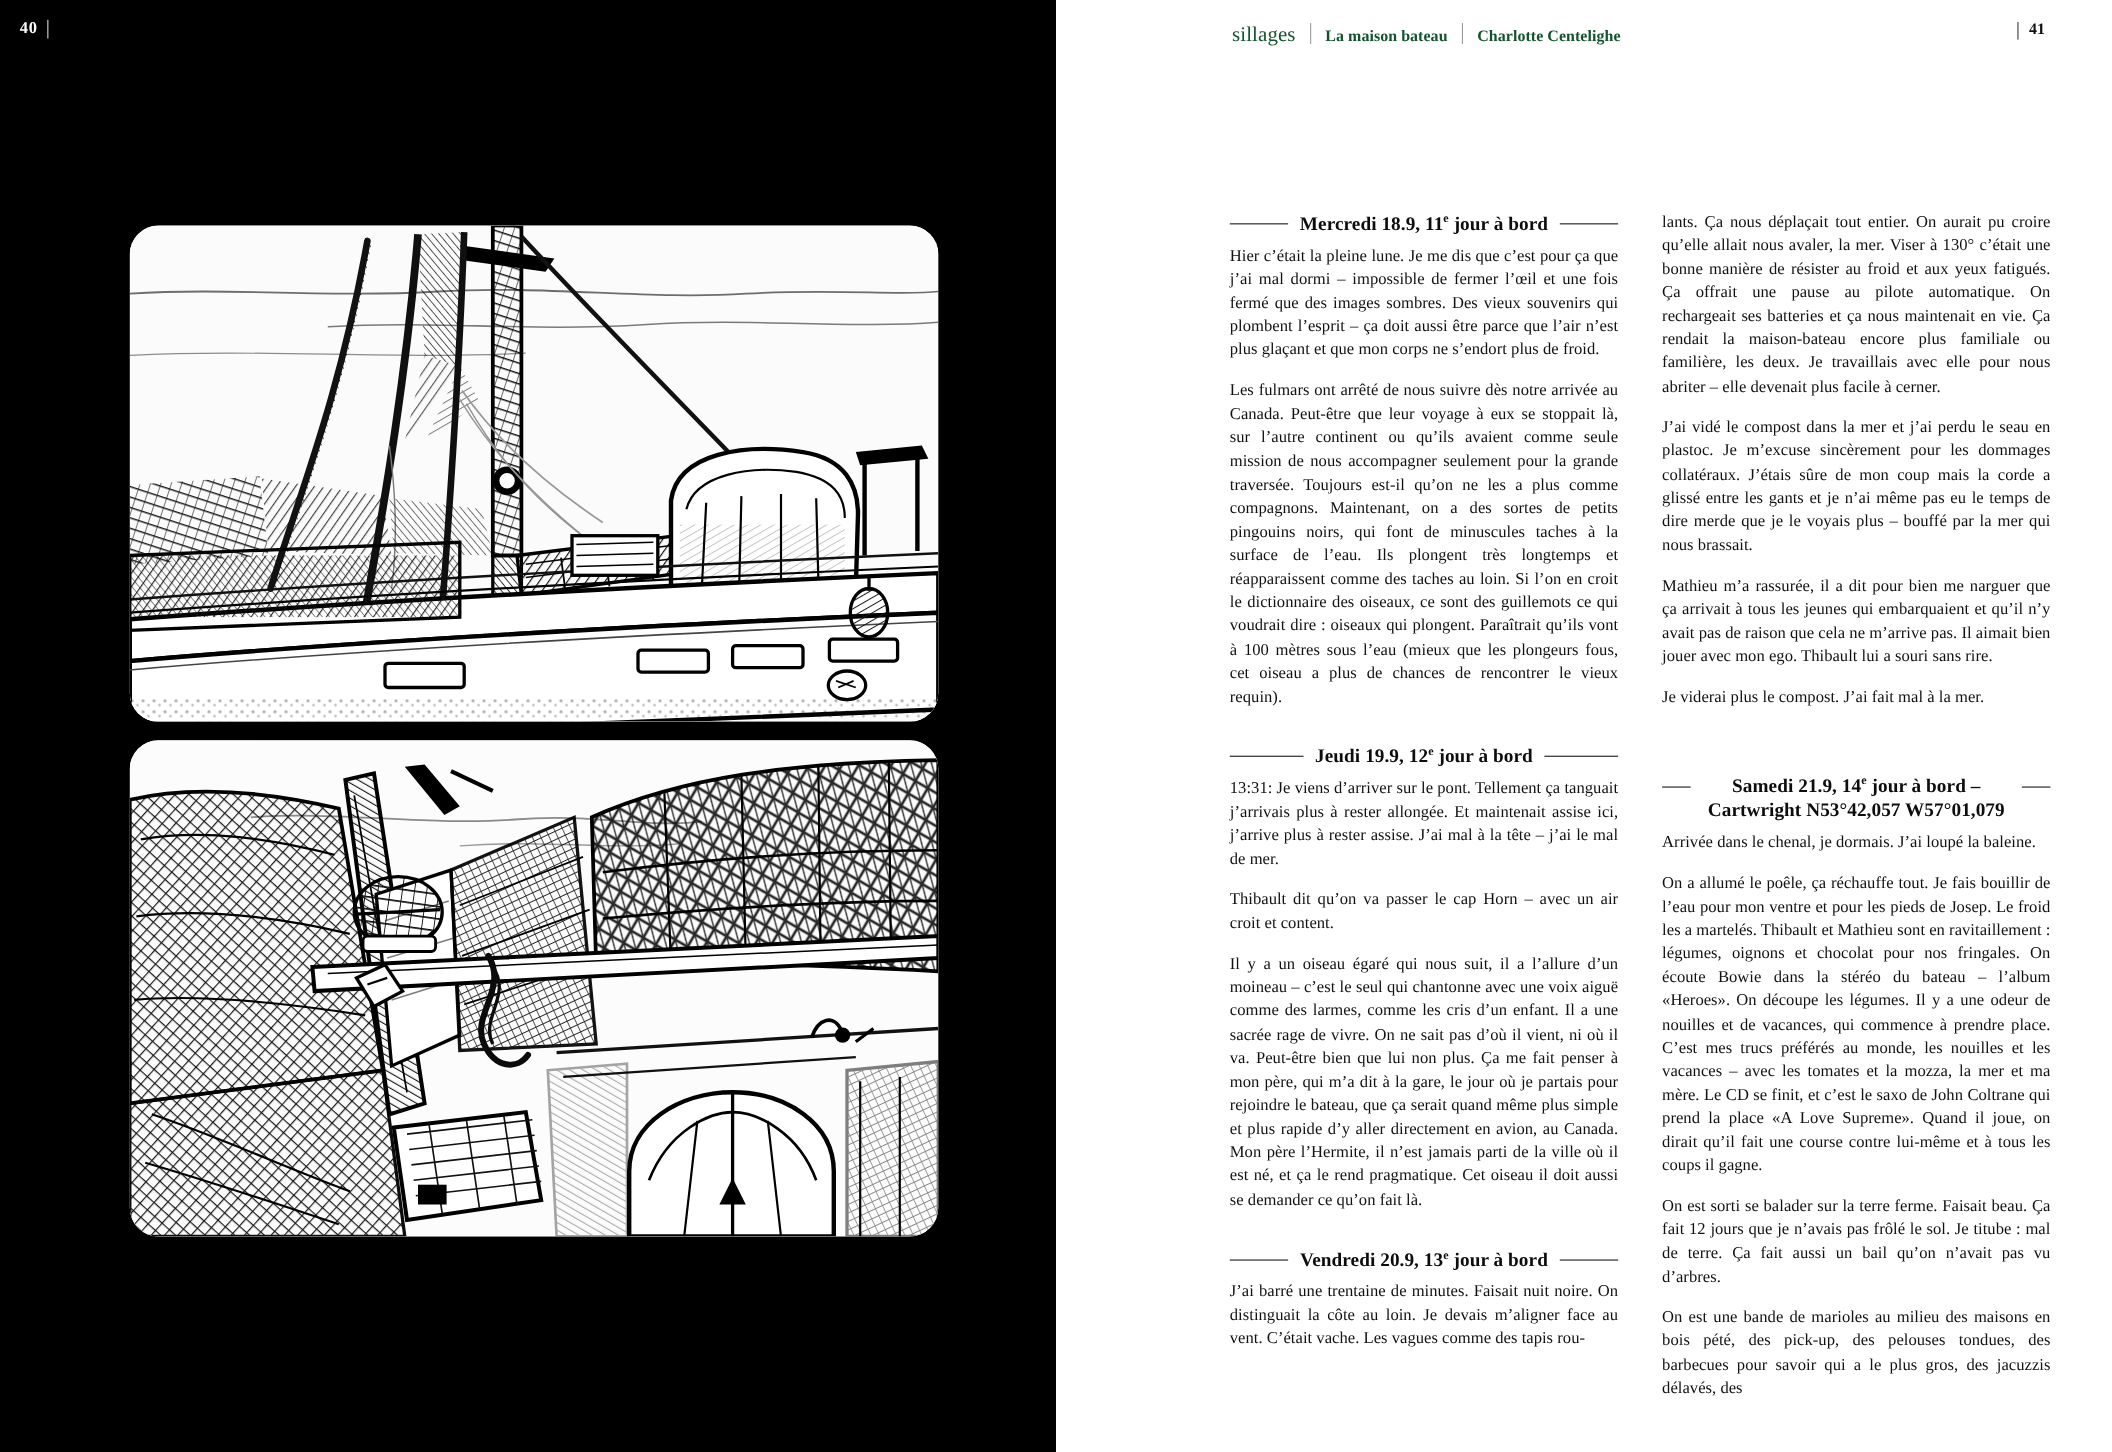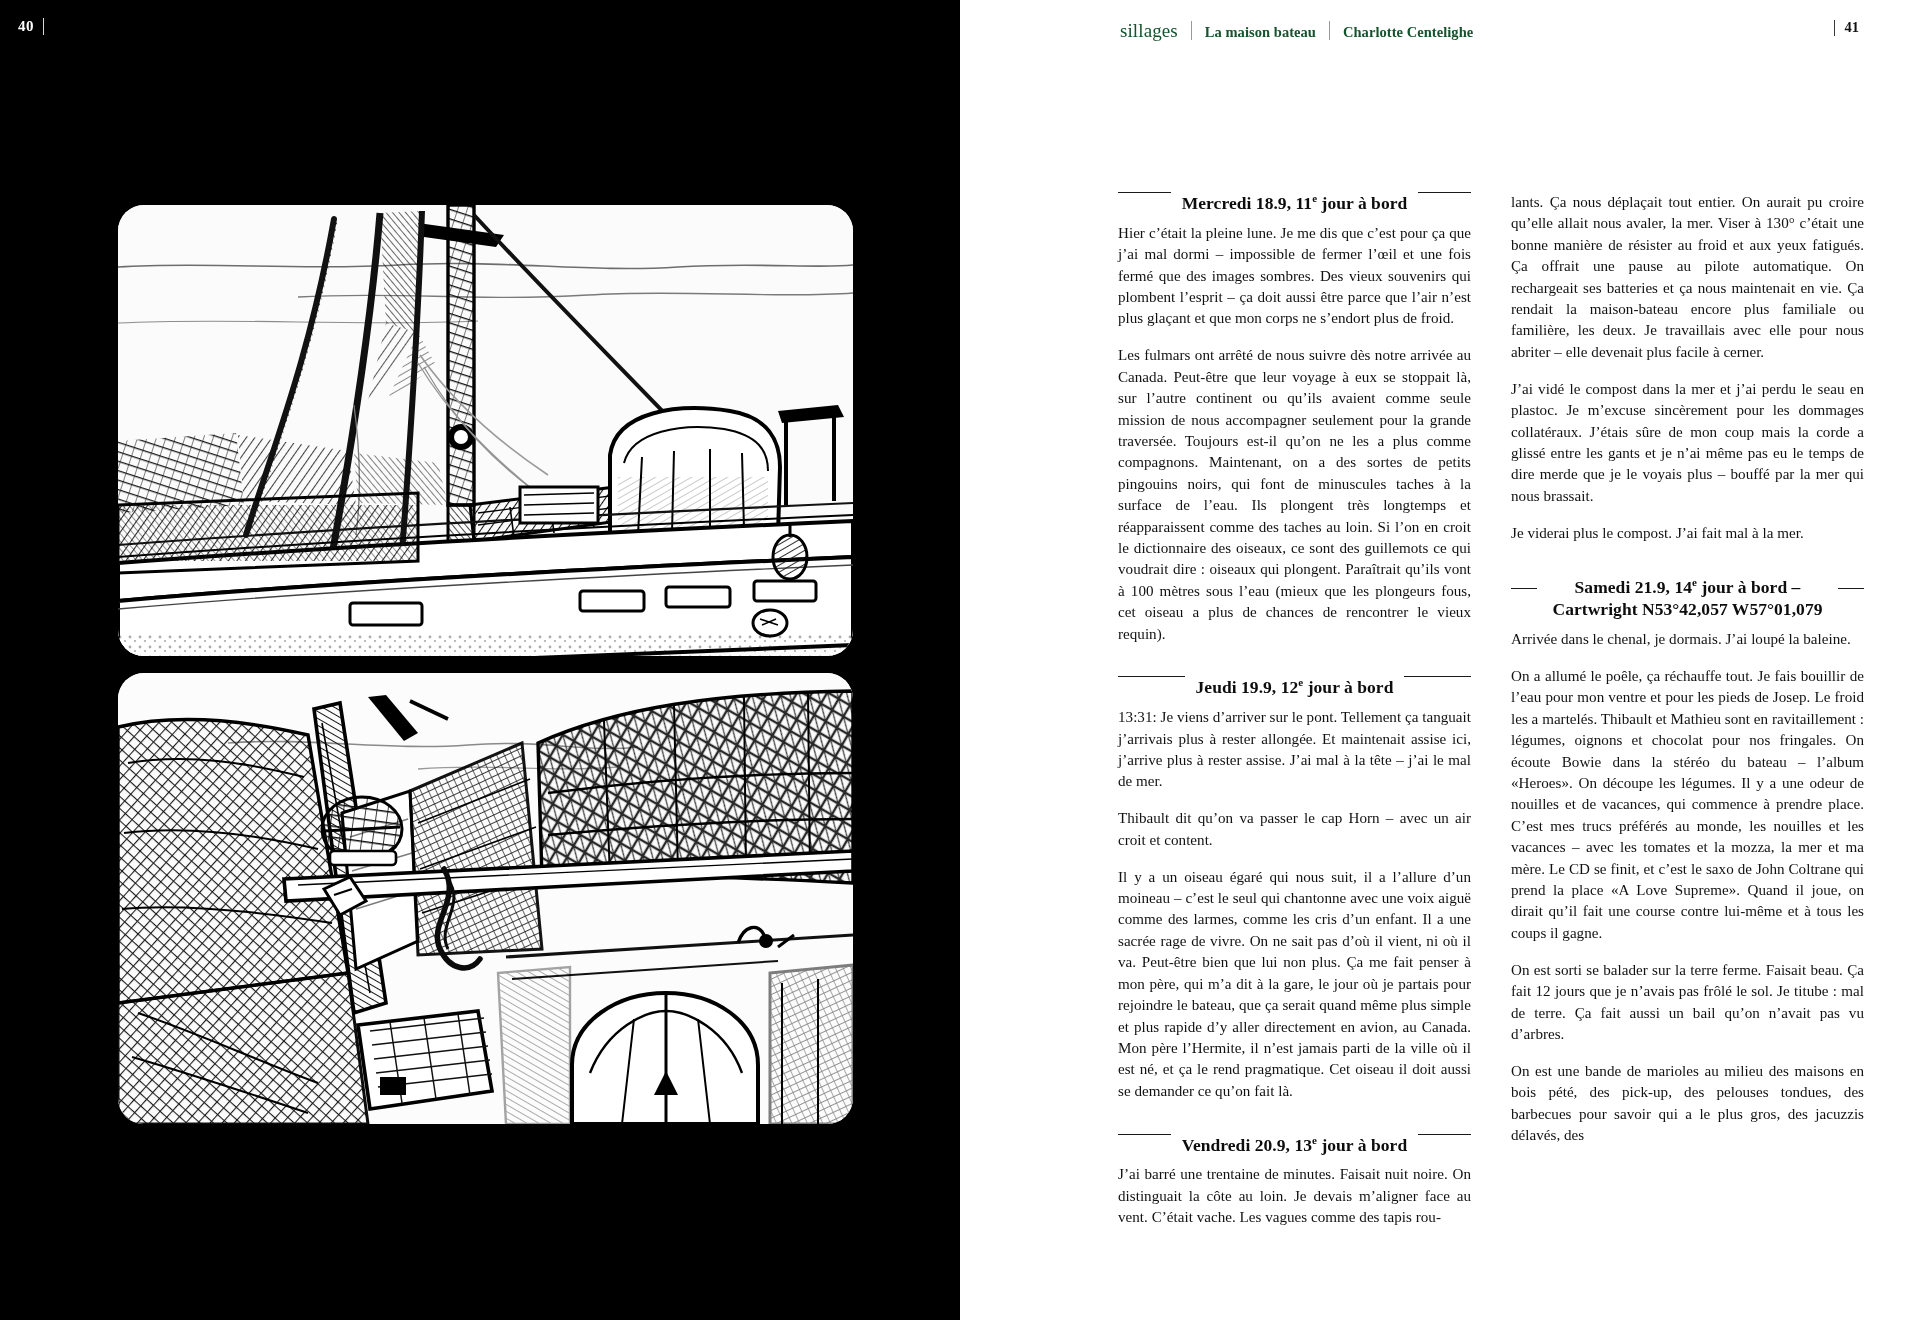--- a/index.html
+++ b/index.html
@@ -63,34 +63,34 @@
   .folio-rule-dark{display:inline-block;width:1px;height:16px;background:#3a3a3a;}
 
   .columns{
     position:absolute;left:158px;top:192px;
     width:746px;height:1100px;
     display:flex;gap:40px;
   }
   .col{width:353px;position:relative;}
 
   .entry-head{
-    display:flex;align-items:flex-start;
+    display:flex;align-items:center;
     gap:11px;
     margin:0 0 8px 0;
     width:100%;
   }
   .entry-head .rule{flex:1 1 auto;height:1px;background:#1a1a1a;min-width:10px;}
   .entry-head .ttl{
     flex:0 0 auto;
     text-align:center;
     font-size:17.5px;font-weight:700;
     letter-spacing:.05px;line-height:1.3;
     color:#0d0d0d;white-space:nowrap;
   }
-  .entry-head.two-line{align-items:flex-start;}
+  .entry-head.two-line{align-items:flex-start;margin-top:26px;}
   .entry-head.two-line .rule{margin-top:12px;flex:0 0 26px;min-width:26px;}
   .entry-head.two-line .ttl{flex:1 1 auto;white-space:normal;}
   .entry-head sup{font-size:11px;vertical-align:super;line-height:0;}
 
   p.body{
     margin:0 0 15.5px 0;
     font-size:15.1px;
     line-height:21.4px;
     text-align:justify;
     text-justify:inter-word;
@@ -354,20 +354,21 @@
           <span class="ttl"><span>Vendredi 20.9, 13</span><sup>e</sup><span> jour à bord</span></span>
           <span class="rule"></span>
         </div>
 
         <p class="body">J’ai barré une trentaine de minutes. Faisait nuit noire. On distinguait la côte au loin. Je devais m’aligner face au vent. C’était vache. Les vagues comme des tapis rou-</p>
       </div>
 
       <div class="col">
         <p class="body">lants. Ça nous déplaçait tout entier. On aurait pu croire qu’elle allait nous avaler, la mer. Viser à 130° c’était une bonne manière de résister au froid et aux yeux fatigués. Ça offrait une pause au pilote automatique. On rechargeait ses batteries et ça nous maintenait en vie. Ça rendait la maison-bateau encore plus familiale ou familière, les deux. Je travaillais avec elle pour nous abriter – elle devenait plus facile à cerner.</p>
         <p class="body">J’ai vidé le compost dans la mer et j’ai perdu le seau en plastoc. Je m’excuse sincèrement pour les dommages collatéraux. J’étais sûre de mon coup mais la corde a glissé entre les gants et je n’ai même pas eu le temps de dire merde que je le voyais plus – bouffé par la mer qui nous brassait.</p>
+        <p class="body">Mathieu m’a rassurée, il a dit pour bien me narguer que ça arrivait à tous les jeunes qui embarquaient et qu’il n’y avait pas de raison que cela ne m’arrive pas. Il aimait bien jouer avec mon ego. Thibault lui a souri sans rire.</p>
         <p class="body">Je viderai plus le compost. J’ai fait mal à la mer.</p>
 
         <div class="spacer-top"></div>
         <div class="entry-head two-line">
           <span class="rule"></span>
           <span class="ttl"><span>Samedi 21.9, 14</span><sup>e</sup><span> jour à bord – Cartwright N53°42,057 W57°01,079</span></span>
           <span class="rule"></span>
         </div>
 
         <p class="body">Arrivée dans le chenal, je dormais. J’ai loupé la baleine.</p>

